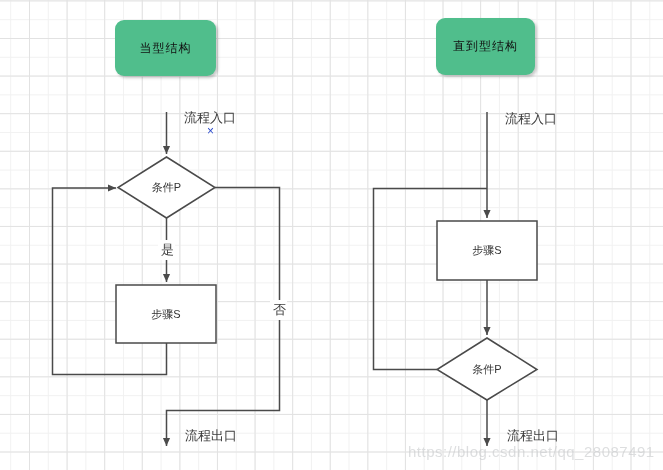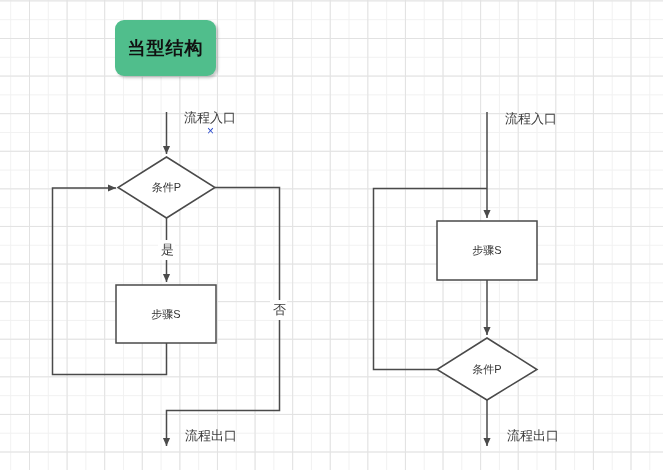--- a/index.html
+++ b/index.html
@@ -26,22 +26,22 @@
   .shape { fill: #ffffff; stroke: #4a4a4a; stroke-width: 1.5; }
 
   .title-node {
     position: absolute;
     display: flex;
     align-items: center;
     justify-content: center;
     background: #50be8c;
     border-radius: 9px;
     box-shadow: 2px 2px 3px rgba(0,0,0,0.22);
-    font-size: 18px;
-    font-weight: bold;
+    font-size: 12px;
+    font-weight: normal;
     color: #111111;
     letter-spacing: 1px;
   }
 
   .node-label {
     position: absolute;
     display: flex;
     align-items: center;
     justify-content: center;
     font-size: 11px;
@@ -116,23 +116,25 @@
   <div class="node-label" style="left:118px; top:172px; width:97px; height:31px;">条件P</div>
 
   <div class="edge-label masked" style="left:158px; top:240px; width:17px;">是</div>
 
   <div class="node-label" style="left:116px; top:285px; width:100px; height:58px;">步骤S</div>
 
   <div class="edge-label masked" style="left:270px; top:300px; width:17px;">否</div>
 
   <div class="edge-label" style="left:185px; top:427px;">流程出口</div>
 
+  <div class="title-node" style="left:436px; top:18px; width:99px; height:57px;">直到型结构</div>
 
   <div class="edge-label" style="left:505px; top:110px;">流程入口</div>
 
   <div class="node-label" style="left:437px; top:221px; width:100px; height:59px;">步骤S</div>
 
   <div class="node-label" style="left:437px; top:354px; width:100px; height:31px;">条件P</div>
 
   <div class="edge-label" style="left:507px; top:427px;">流程出口</div>
 
+  <div class="watermark">https://blog.csdn.net/qq_28087491</div>
 
 </div>
 
 </body></html>

